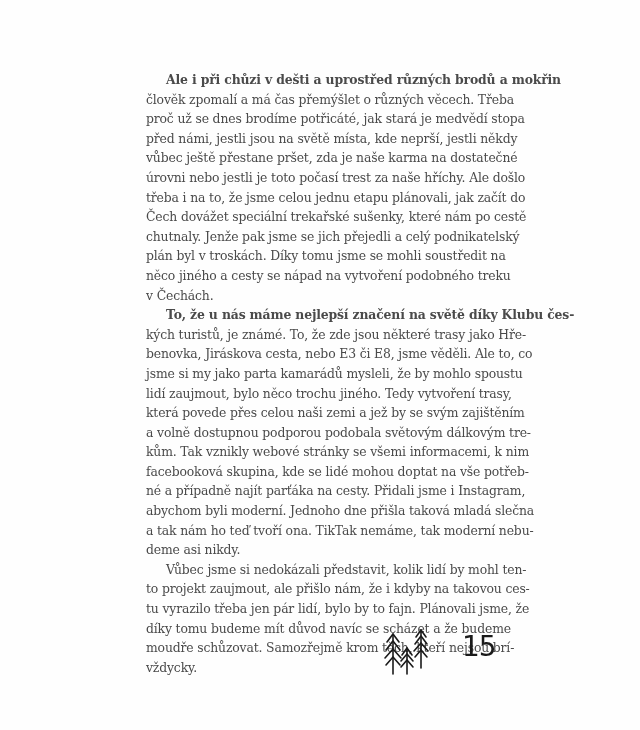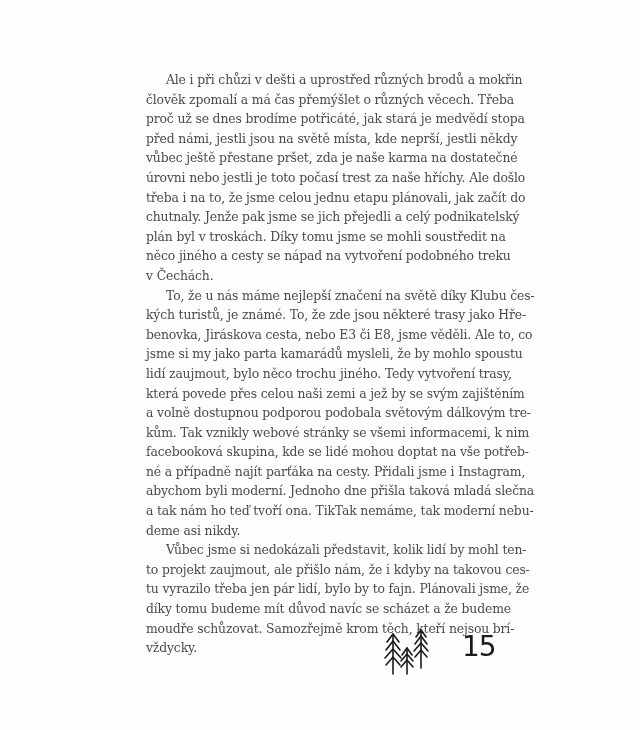--- a/index.html
+++ b/index.html
@@ -26,34 +26,35 @@
     font-family: "DejaVu Sans", sans-serif; font-weight: normal;
     font-size: 28px; color: #1a1a1a; letter-spacing: -1px;
   }
 </style>
 </head>
 <body>
 
 <div class="page">
   <div class="text-block" id="text-block">
       <p class="para">
-        <span class="line" style="text-indent: 20px;">Ale i při chůzi v dešti a uprostřed různých brodů a mokřin</span>
+        <span class="line" style="text-indent: 20px; font-weight: bold;">Ale i při chůzi v dešti a uprostřed různých brodů a mokřin</span>
         <span class="line">člověk zpomalí a má čas přemýšlet o různých věcech. Třeba</span>
         <span class="line">proč už se dnes brodíme potřicáté, jak stará je medvědí stopa</span>
         <span class="line">před námi, jestli jsou na světě místa, kde neprší, jestli někdy</span>
         <span class="line">vůbec ještě přestane pršet, zda je naše karma na dostatečné</span>
         <span class="line">úrovni nebo jestli je toto počasí trest za naše hříchy. Ale došlo</span>
         <span class="line">třeba i na to, že jsme celou jednu etapu plánovali, jak začít do</span>
+        <span class="line">Čech dovážet speciální trekařské sušenky, které nám po cestě</span>
         <span class="line">chutnaly. Jenže pak jsme se jich přejedli a celý podnikatelský</span>
         <span class="line">plán byl v troskách. Díky tomu jsme se mohli soustředit na</span>
         <span class="line">něco jiného a cesty se nápad na vytvoření podobného treku</span>
         <span class="line last">v Čechách.</span>
       </p>
       <p class="para">
-        <span class="line" style="text-indent: 20px;">To, že u nás máme nejlepší značení na světě díky Klubu čes-</span>
+        <span class="line" style="text-indent: 20px; font-weight: bold;">To, že u nás máme nejlepší značení na světě díky Klubu čes-</span>
         <span class="line">kých turistů, je známé. To, že zde jsou některé trasy jako Hře-</span>
         <span class="line">benovka, Jiráskova cesta, nebo E3 či E8, jsme věděli. Ale to, co</span>
         <span class="line">jsme si my jako parta kamarádů mysleli, že by mohlo spoustu</span>
         <span class="line">lidí zaujmout, bylo něco trochu jiného. Tedy vytvoření trasy,</span>
         <span class="line">která povede přes celou naši zemi a jež by se svým zajištěním</span>
         <span class="line">a volně dostupnou podporou podobala světovým dálkovým tre-</span>
         <span class="line">kům. Tak vznikly webové stránky se všemi informacemi, k nim</span>
         <span class="line">facebooková skupina, kde se lidé mohou doptat na vše potřeb-</span>
         <span class="line">né a případně najít parťáka na cesty. Přidali jsme i Instagram,</span>
         <span class="line">abychom byli moderní. Jednoho dne přišla taková mladá slečna</span>

